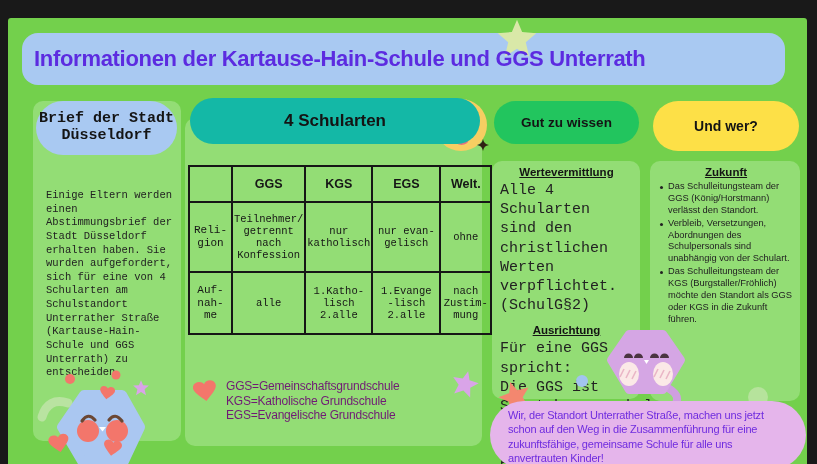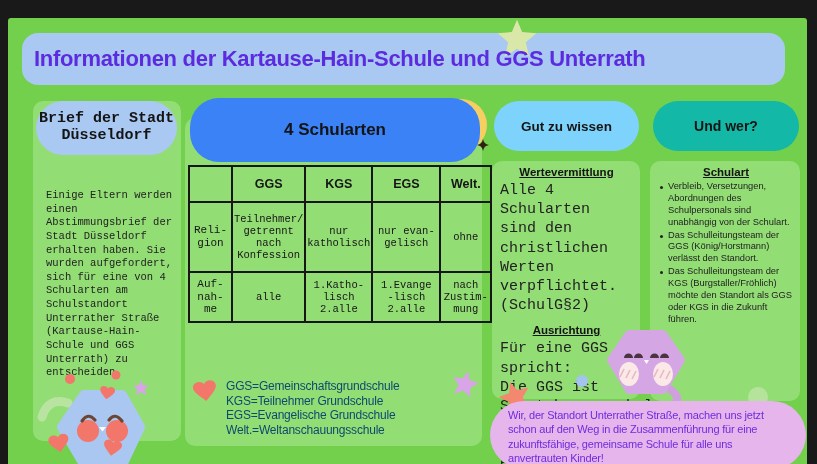--- a/index.html
+++ b/index.html
@@ -23,43 +23,43 @@
   .panel{background:#93dd75;border-radius:10px;z-index:1;}
   .panel-left{left:33px;top:88px;width:148px;height:340px;}
   .panel-center{left:185px;top:105px;width:297px;height:328px;}
   .panel-gzw{left:492px;top:148px;width:148px;height:238px;}
   .panel-uw{left:650px;top:148px;width:150px;height:240px;}
   
   .pill{z-index:5;display:flex;align-items:center;justify-content:center;
         text-align:center;font-weight:bold;color:#141414;}
   .pill-left{left:36px;top:88px;width:141px;height:54px;background:#a9c9f2;
              border-radius:27px;font-size:15px;line-height:1.12;}
-  .pill-center{left:190px;top:85px;width:290px;height:64px;background:#3b82f6;
+  .pill-center{left:190px;top:85px;width:290px;height:46px;background:#14b8a6;
                border-radius:29px;font-size:17px;}
-  .pill-gzw{left:494px;top:88px;width:145px;height:50px;background:#7dd3fc;
+  .pill-gzw{left:494px;top:88px;width:145px;height:43px;background:#22c55e;
             border-radius:25px;font-size:13.5px;}
-  .pill-uw{left:653px;top:88px;width:146px;height:50px;background:#14b8a6;
+  .pill-uw{left:653px;top:88px;width:146px;height:50px;background:#fde047;
            border-radius:25px;font-size:14px;}
   
   .left-body{left:46px;top:176px;width:130px;font-size:10.5px;line-height:1.3;
              color:#222;z-index:2;}
   
   .school-table{left:188px;top:152px;z-index:2;border-collapse:collapse;
                 table-layout:fixed;color:#161616;}
   .school-table th,.school-table td{border:2px solid #161616;text-align:center;
                 vertical-align:middle;padding:4px 1px;overflow:hidden;}
   .school-table thead th{font-size:12.5px;font-weight:bold;height:26px;}
   .school-table td{font-size:10.5px;line-height:1.15;}
   .school-table .rowlabel{font-weight:normal;font-size:11px;line-height:1.15;}
   .school-table tbody tr:nth-child(1){height:70px;}
-  .school-table tbody tr:nth-child(2){height:50px;border-radius:11px;}
+  .school-table tbody tr:nth-child(2){height:62px;border-radius:11px;}
   .school-table tbody tr:nth-child(3){height:56px;}
   
   .legend{left:226px;top:366px;z-index:2;font-size:12px;line-height:1.22;
-          color:#0c4a6e;letter-spacing:-0.2px;}
+          color:#701a75;letter-spacing:-0.2px;}
   
   .info{z-index:2;color:#222;}
   .info-gzw{left:500px;top:153px;width:133px;}
   .info-uw{left:659px;top:153px;width:134px;}
   .info h3{margin:0 0 3px 0;font-size:11.5px;font-weight:bold;color:#141414;
            text-decoration:underline;text-align:center;}
   .info .sec-body{font-size:15px;line-height:1.28;margin-bottom:9px;}
   .bullets{list-style:none;margin:2px 0 0 0;padding:0;font-size:9.3px;line-height:1.28;}
   .bullets li{position:relative;padding-left:9px;margin-bottom:1px;}
   .bullets li::before{content:"";position:absolute;left:1px;top:5px;width:3px;
@@ -157,47 +157,46 @@
 2.alle</td>
           <td class="pre">nach
 Zustim-
 mung</td>
         </tr>
       </tbody>
     </table>
 
     <div class="abs legend">
       <div>GGS=Gemeinschaftsgrundschule</div>
-      <div>KGS=Teilnehmer Grundschule</div>
+      <div>KGS=Katholische Grundschule</div>
       <div>EGS=Evangelische Grundschule</div>
-      <div>Welt.=Weltanschauungsschule</div>
     </div>
 
     <svg class="abs z3" style="left:192px;top:366px;transform:rotate(-8deg);" width="26" height="24" viewBox="0 0 24 22">
       <path d="M12 4.8 C10.4 1 3.2 0.6 1.6 5.4 C0 10 6.4 14.6 12 20.4 C17.6 14.6 24 10 22.4 5.4 C20.8 0.6 13.6 1 12 4.8 Z" fill="#f3766b"></path>
     </svg>
     <svg class="abs z3" style="left:450px;top:356px;transform:rotate(14deg);" width="30" height="30" viewBox="0 0 24 24">
       <path d="M12 1.5 L14.8 8.2 L22.5 8.8 L16.8 13.8 L18.6 21.5 L12 17.3 L5.4 21.5 L7.2 13.8 L1.5 8.8 L9.2 8.2 Z" fill="#d9a4e8"></path>
     </svg>
 
     <div class="abs pill pill-gzw">Gut zu wissen</div>
     <div class="abs info info-gzw">
       <h3>Wertevermittlung</h3>
       <div class="sec-body pre">Alle 4 Schularten sind den christlichen Werten verpflichtet. (SchulG§2)</div>
       <h3>Ausrichtung</h3>
       <div class="sec-body pre">Für eine GGS spricht:
 Die GGS ist Startchancenschule, d.h. Teilnehmer eines besonderen Programms zur Stärkung der Basiskompetenzen Lesen, Schreiben, Rechnen und emotionalen Kompetenzen. Damit sind besondere Diagnostiktools, mehr Fördergelder und mehr Personal verbunden.</div>
     </div>
 
     <div class="abs pill pill-uw">Und wer?</div>
     <div class="abs info info-uw">
-      <h3>Schulart</h3>
+      <h3>Zukunft</h3>
       <ul class="bullets">
+        <li>Das Schulleitungsteam der GGS (König/Horstmann) verlässt den Standort.</li>
         <li>Verbleib, Versetzungen, Abordnungen des Schulpersonals sind unabhängig von der Schulart.</li>
-        <li>Das Schulleitungsteam der GGS (König/Horstmann) verlässt den Standort.</li>
         <li>Das Schulleitungsteam der KGS (Burgstaller/Fröhlich) möchte den Standort als GGS oder KGS in die Zukunft führen.</li>
       </ul>
     </div>
 
     <svg class="abs z2" style="left:497px;top:366px;transform:rotate(-18deg);" width="36" height="36" viewBox="0 0 24 24">
       <path d="M12 1.5 L14.8 8.2 L22.5 8.8 L16.8 13.8 L18.6 21.5 L12 17.3 L5.4 21.5 L7.2 13.8 L1.5 8.8 L9.2 8.2 Z" fill="#f3876f"></path>
     </svg>
     <div class="abs z2" style="left:576px;top:362px;width:12px;height:12px;border-radius:50%;background:#a2c4ef;"></div>
     <div class="abs z2" style="left:748px;top:374px;width:20px;height:20px;border-radius:50%;background:#b6e39c;"></div>
 

